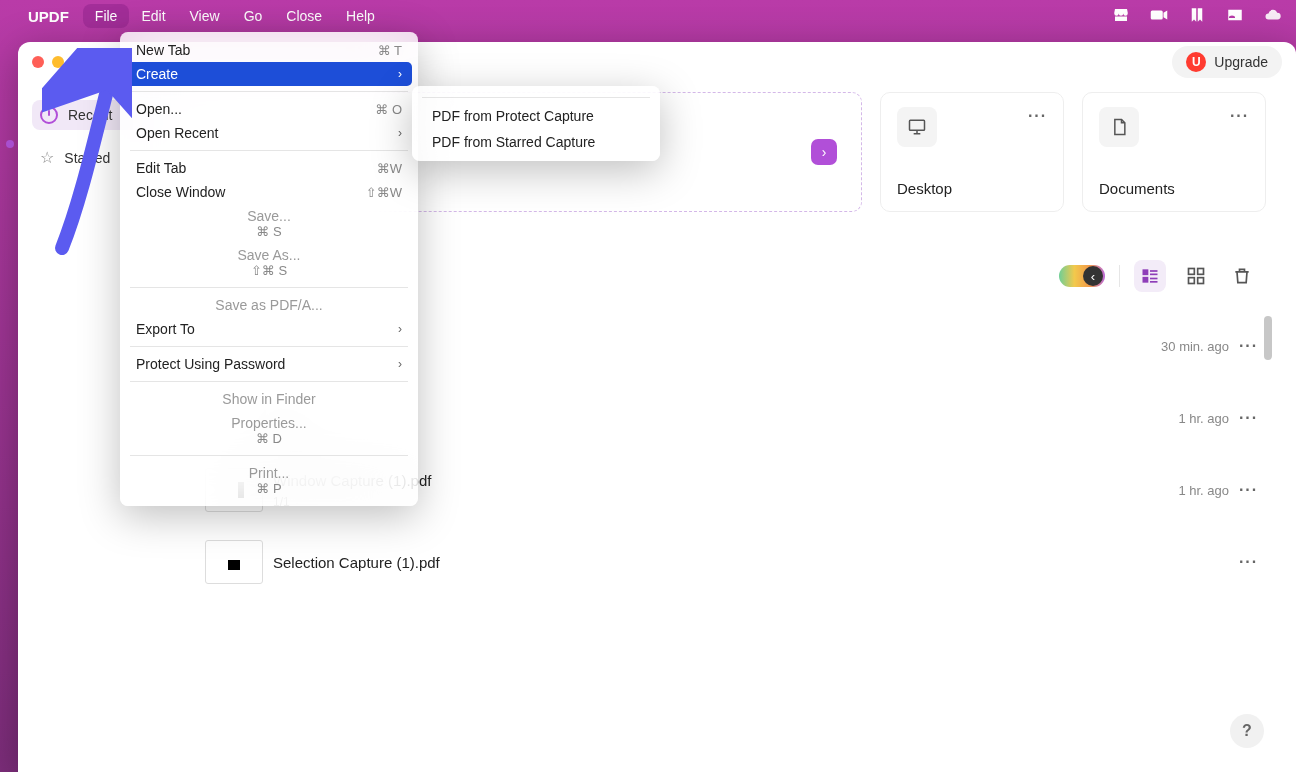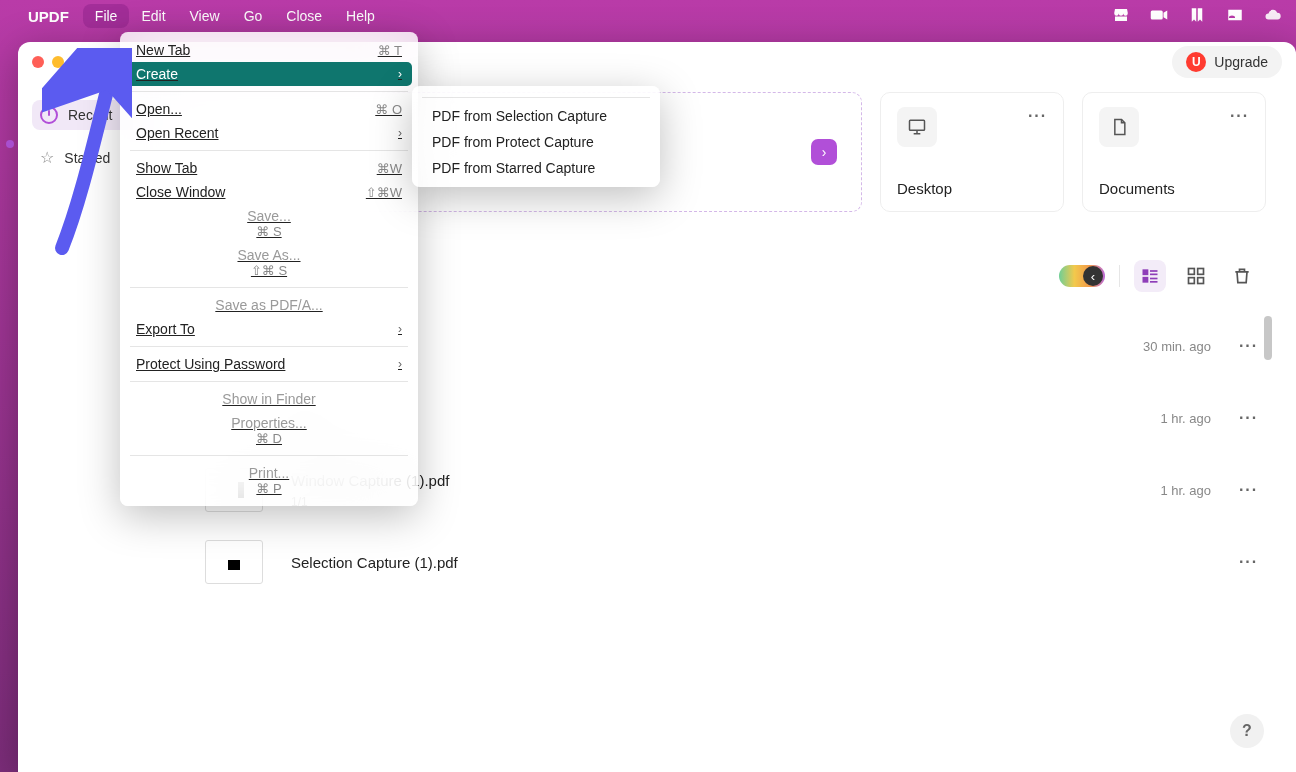--- a/index.html
+++ b/index.html
@@ -47,36 +47,36 @@
   .small-card .label { font-size: 15px; color:#222; font-weight:500; }
 
   .list { flex:1; margin-top: 44px; background:#fff; display:flex; flex-direction:column; min-height:0; position:relative; }
   .toolbar { display:flex; justify-content:flex-end; align-items:center; gap: 14px; padding: 4px 8px 18px 4px; }
   .toggle { width: 46px; height: 22px; border-radius: 11px; background: linear-gradient(90deg,#6fcf97,#f2c94c,#f2994a,#bb6bd9); position:relative; }
   .toggle::after { content:"‹"; position:absolute; right:2px; top:1px; width:20px; height:20px; border-radius:50%; background:#333; color:#fff; display:flex; align-items:center; justify-content:center; font-size:13px; }
   .tool-icon { width:32px; height:32px; border-radius:8px; display:flex; align-items:center; justify-content:center; color:#555; }
   .tool-icon.active { background:#f3ecf8; color:#8e3db8; }
   .vsep { width:1px; height:22px; background:#e6e6e6; }
 
-  .file-row { display:flex; align-items:center; gap: 28px; padding: 14px 8px; }
+  .file-row { display:flex; align-items:center; gap: 10px; padding: 14px 8px; }
   .thumb { width: 58px; height: 44px; border:1px solid #ddd; border-radius:3px; background:#fff; display:flex; align-items:center; justify-content:center; position:relative; }
   .file-name { font-size: 15px; color:#222; display:flex; flex-direction:column; gap:6px; }
   .file-sub { font-size: 12px; color:#888; }
   .file-row .spacer { flex:1; }
   .file-time { font-size: 13px; color:#888; }
   .file-more { color:#666; font-weight:700; letter-spacing:1px; }
 
   .scrollbar-custom { position:absolute; right:-6px; top:60px; width:8px; height:44px; background:#c7c7c7; border-radius:4px; }
 
   .help-fab { position:absolute; right:32px; bottom:24px; width:34px; height:34px; border-radius:50%; background:#f1f1f1; display:flex; align-items:center; justify-content:center; color:#666; font-size:16px; font-weight:700; }
 
   
-  .dropdown { position:absolute; top:32px; left:120px; width:298px; background:rgba(255,255,255,0.78); backdrop-filter:blur(30px); border-radius: 8px; padding: 6px; box-shadow: 0 10px 40px rgba(0,0,0,0.25); font-size:14px; color:#222;text-decoration:underline; }
+  .dropdown { position:absolute; top:32px; left:120px; width:298px; background:rgba(255,255,255,0.78); backdrop-filter:blur(30px); border-radius: 8px; padding: 6px; box-shadow: 0 10px 40px rgba(0,0,0,0.25); font-size:14px; color:#222; }
   .mi { display:flex; align-items:center; justify-content:space-between; padding: 4px 10px; border-radius:5px; }
-  .mi.highlight { background:#0f766e; color:#fff; }
+  .mi.highlight { background:#1d4ed8; color:#fff; }
   .mi.disabled { color:#9a9a9a;flex-direction:column; }
   .mi .short { color:#888; font-size:13px; }
   .mi .chevron { font-size:12px; color:#666; }
   .mi.highlight .chevron { color:#fff; }
   .msep { height:1px; background:rgba(0,0,0,0.1); margin: 5px 4px; }
 
   .submenu { position:absolute; top:86px; left:412px; width:248px; background:rgba(255,255,255,0.82); backdrop-filter:blur(30px); border-radius:8px; padding:6px; box-shadow:0 10px 40px rgba(0,0,0,0.25); font-size:14px; color:#222; }
   .submenu .mi { padding: 5px 14px; }
 
   .arrow-overlay { position:absolute; top:48px; left:42px; width:90px; height:210px; pointer-events:none; }
@@ -269,21 +269,21 @@
   <div class="mi">
       <span>Open...</span>
       <span class="short">⌘ O</span>
     </div>
   <div class="mi">
       <span>Open Recent</span>
       <span class="chevron">›</span>
     </div>
   <div class="msep"></div>
   <div class="mi">
-      <span>Show Tab</span>
+      <span>Edit Tab</span>
       <span class="short">⌘W</span>
     </div>
   <div class="mi">
       <span>Close Window</span>
       <span class="short">⇧⌘W</span>
     </div>
   <div class="mi disabled">
       <span>Save...</span>
       <span class="short">⌘ S</span>
     </div>
@@ -316,23 +316,20 @@
     </div>
   <div class="msep"></div>
   <div class="mi disabled">
       <span>Print...</span>
       <span class="short">⌘ P</span>
     </div>
 </div>
 
 <div class="submenu">
   <div class="msep"></div>
-  <div class="mi">
-      <span>PDF from Selection Capture</span>
-    </div>
   <div class="mi">
       <span>PDF from Protect Capture</span>
     </div>
   <div class="mi">
       <span>PDF from Starred Capture</span>
     </div>
 </div>
 
 <svg class="arrow-overlay" viewBox="0 0 90 210">
   <defs>

